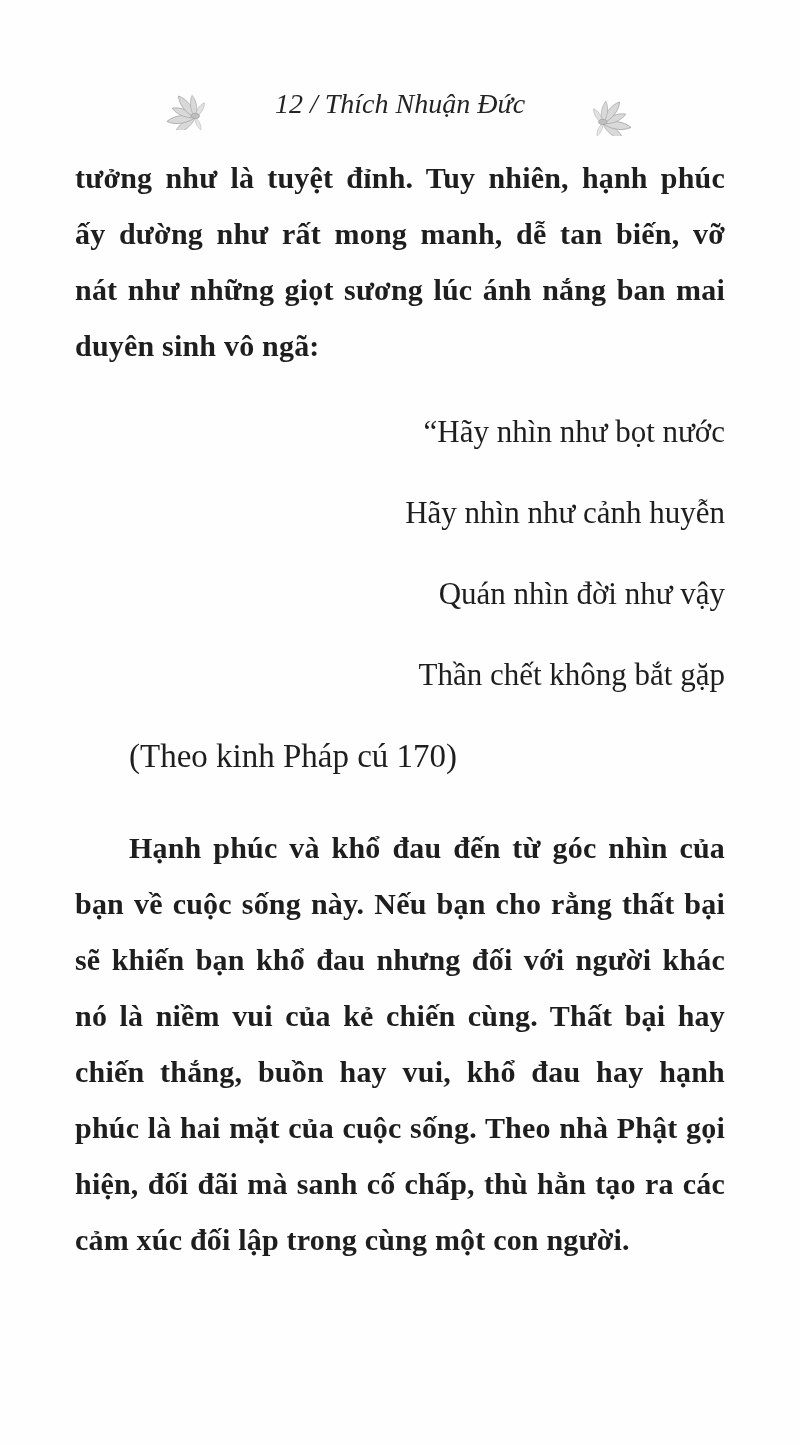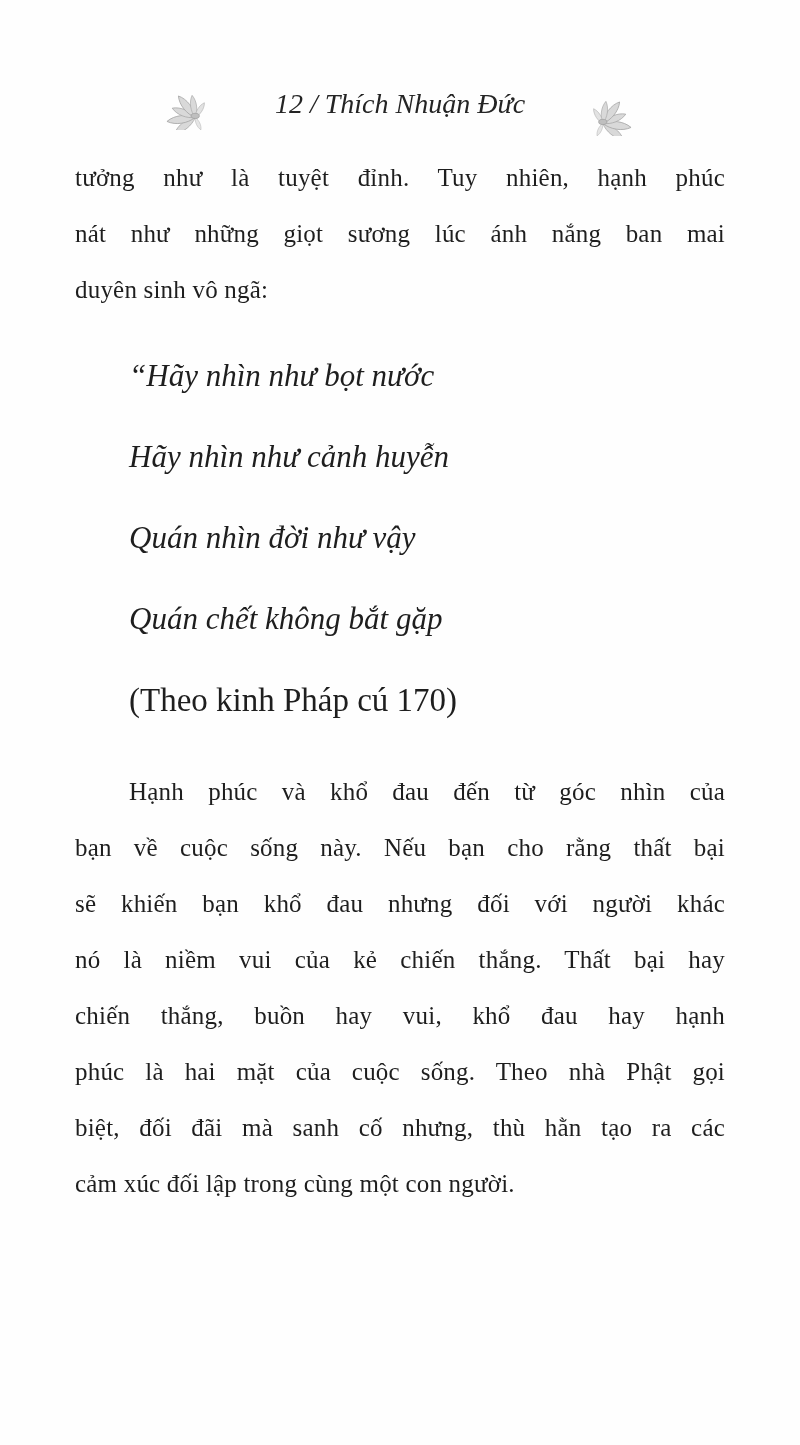--- a/index.html
+++ b/index.html
@@ -35,40 +35,41 @@
     width: 62px;
     height: 54px;
   }
   .lotus-left  { left: 158px; top: 76px; }
   .lotus-right { left: 578px; top: 82px; transform: scaleX(-1); }
 
   .page-body {
     padding: 0 75px;
   }
   .line {
-    font-size: 25px;
+    font-size: 30px;
     line-height: 56px;
     text-align: justify;
     text-align-last: justify;
     letter-spacing: 0.2px;
+    font-weight: bold;
   }
   .line.last {
     text-align-last: left;
   }
   .line.first-indent {
     padding-left: 54px;
   }
   .verse-block {
     margin-top: 30px;
   }
   .verse-line {
-    font-style: italic;
     font-size: 31px;
     line-height: 56px;
     margin: 0 0 25px 54px;
+    text-align: right;
   }
   .verse-citation {
     font-size: 33px;
     line-height: 56px;
     margin: 0 0 0 54px;
   }
   .para-2 {
     margin-top: 36px;
   }
 </style>
@@ -106,38 +107,39 @@
           <ellipse cx="0" cy="-3" rx="8" ry="5" fill="#bfbfbf" stroke="#9e9e9e"></ellipse>
         </g>
       </svg>
     </span>
   </header>
 
   <main class="page-body">
 
     <div class="paragraph para-1">
       <div class="line">tưởng như là tuyệt đỉnh. Tuy nhiên, hạnh phúc</div>
+      <div class="line">ấy dường như rất mong manh, dễ tan biến, vỡ</div>
       <div class="line">nát như những giọt sương lúc ánh nắng ban mai</div>
       <div class="line last">duyên sinh vô ngã:</div>
     </div>
 
     <div class="verse-block">
       <p class="verse-line">“Hãy nhìn như bọt nước</p>
       <p class="verse-line">Hãy nhìn như cảnh huyễn</p>
       <p class="verse-line">Quán nhìn đời như vậy</p>
-      <p class="verse-line">Quán chết không bắt gặp</p>
+      <p class="verse-line">Thần chết không bắt gặp</p>
       <p class="verse-citation">(Theo kinh Pháp cú 170)</p>
     </div>
 
     <div class="paragraph para-2">
       <div class="line first-indent">Hạnh phúc và khổ đau đến từ góc nhìn của</div>
       <div class="line">bạn về cuộc sống này. Nếu bạn cho rằng thất bại</div>
       <div class="line">sẽ khiến bạn khổ đau nhưng đối với người khác</div>
-      <div class="line">nó là niềm vui của kẻ chiến thắng. Thất bại hay</div>
+      <div class="line">nó là niềm vui của kẻ chiến cùng. Thất bại hay</div>
       <div class="line">chiến thắng, buồn hay vui, khổ đau hay hạnh</div>
       <div class="line">phúc là hai mặt của cuộc sống. Theo nhà Phật gọi</div>
-      <div class="line">biệt, đối đãi mà sanh cố nhưng, thù hằn tạo ra các</div>
+      <div class="line">hiện, đối đãi mà sanh cố chấp, thù hằn tạo ra các</div>
       <div class="line last">cảm xúc đối lập trong cùng một con người.</div>
     </div>
 
   </main>
 
 </div>
 
 </body></html>

